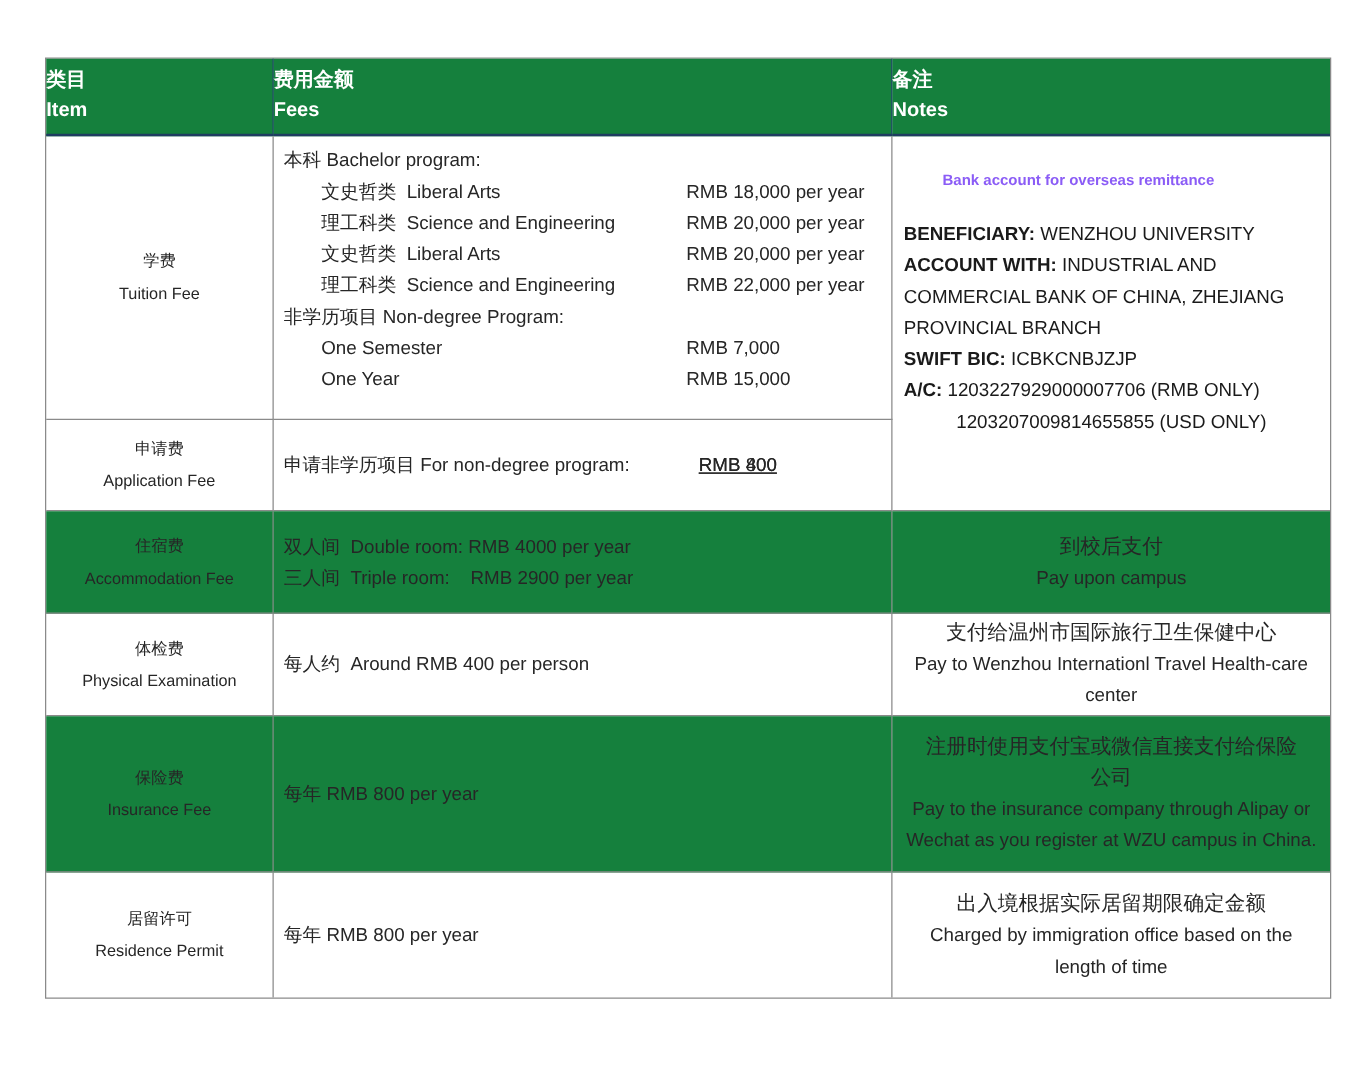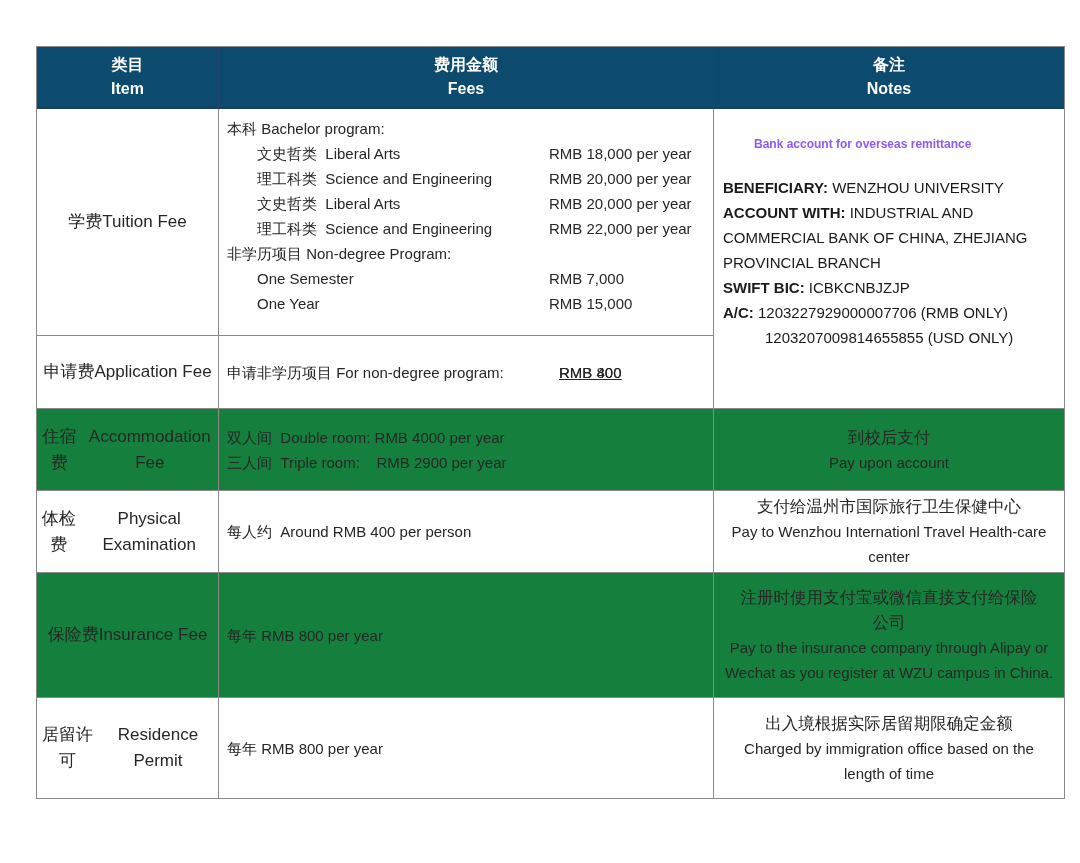--- a/index.html
+++ b/index.html
@@ -21,33 +21,33 @@
     border-bottom:1px solid #8a8a8a;
     box-sizing:border-box;
     overflow:hidden;
   }
   .col3{border-right:none;}
   .lastrow{border-bottom:none;}
   .alt{background:#15803d;}
 
   
   .hcell{
-    background:#0c4a6e;
+    background:#15803d;
     border-right:1px solid #24466e;
     border-bottom:2px solid #1f3c61;
     color:#ffffff;font-weight:bold;font-size:16px;
-    display:flex;flex-direction:column;align-items:center;justify-content:center;
+    display:flex;flex-direction:column;align-items:flex-start;justify-content:center;
     line-height:24px;box-sizing:border-box;
   }
   .hcell.col3{border-right:none;}
 
   
   .item-cell{
-    display:flex;align-items:center;justify-content:center;
-    font-size:17px;line-height:26px;text-align:center;color:#262626;
+    display:flex;flex-direction:column;align-items:center;justify-content:center;
+    font-size:13px;line-height:26px;text-align:center;color:#262626;
   }
 
   
   .fee-cell{padding:7px 8px 0 8px;font-size:15px;color:#262626;}
   .fee-line{position:relative;line-height:25px;white-space:pre-wrap;}
   .fee-line .lbl{white-space:pre-wrap;}
   .fee-line.ind .lbl{padding-left:30px;display:inline-block;}
   .fee-line .price{position:absolute;left:322px;top:0;white-space:pre;}
   .fee-cell.app .price{left:332px;text-decoration:underline;}
   .fee-cell.vcenter{display:flex;flex-direction:column;justify-content:center;padding-top:0;}
@@ -130,21 +130,21 @@
   <div class="cell item-cell alt">
     <span>住宿费</span>
     <span>Accommodation Fee</span>
   </div>
   <div class="cell fee-cell vcenter alt">
     <div class="fee-line"><span class="lbl">双人间  Double room: RMB 4000 per year</span></div>
     <div class="fee-line"><span class="lbl">三人间  Triple room:    RMB 2900 per year</span></div>
   </div>
   <div class="cell col3 note-cell alt">
     <div class="note-zh">到校后支付</div>
-    <div class="note-en">Pay upon account</div>
+    <div class="note-en">Pay upon campus</div>
   </div>
 
   <div class="cell item-cell">
     <span>体检费</span>
     <span>Physical Examination</span>
   </div>
   <div class="cell fee-cell vcenter">
     <div class="fee-line"><span class="lbl">每人约  Around RMB 400 per person</span></div>
   </div>
   <div class="cell col3 note-cell">

